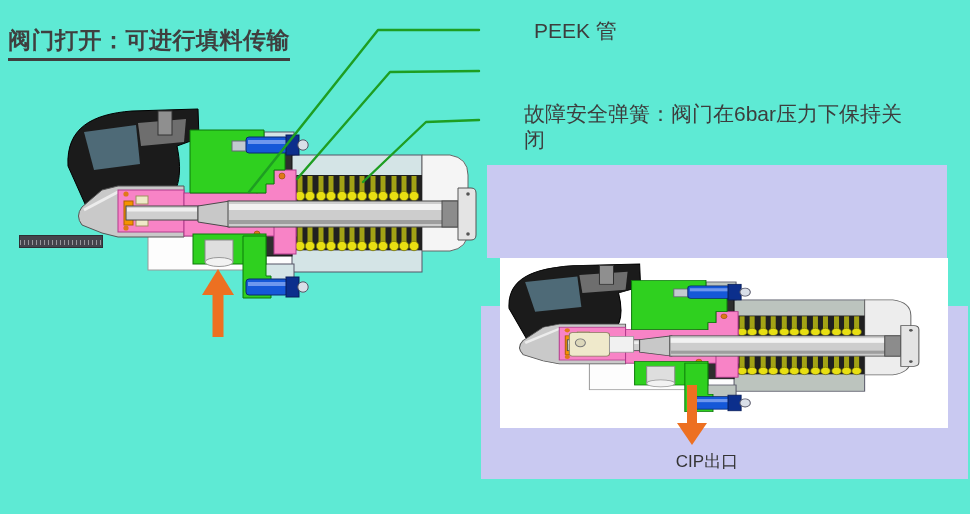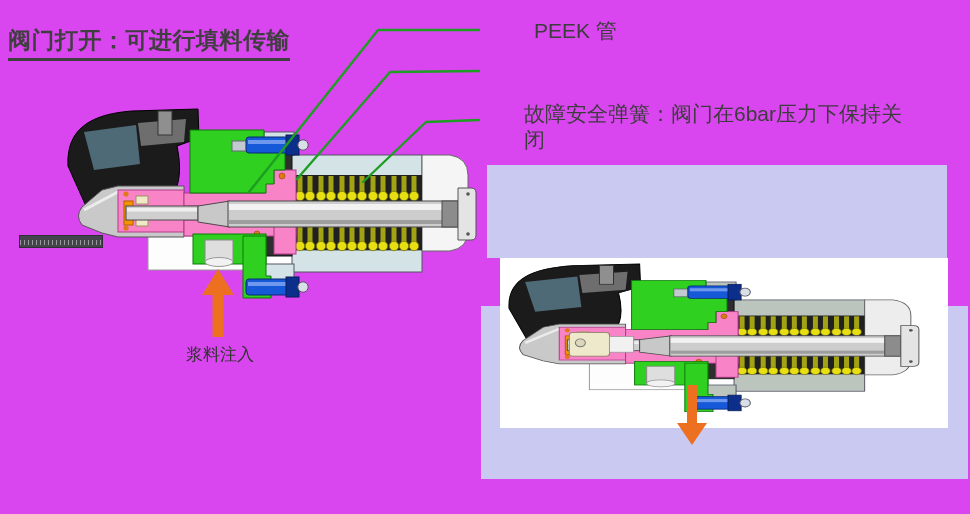--- a/index.html
+++ b/index.html
@@ -1,17 +1,17 @@
 <!DOCTYPE html>
 <html style="--callout_green: #1e9e22; --arrow_orange: #ed7021; --panel_lavender: #c9c9f1; --valve_body_green: #2fd01f; --seal_pink: #f883c6; --spring_yellow: #e8df12; --housing_cyan: #d4e4e6; --housing_gray_green: #bcc4be; --fitting_blue: #1558d8; --title_text: #3f3f3f; --annotation_text: #3d3d3d;"><head>
 <meta charset="utf-8">
 <style>
   html,body{margin:0;padding:0;background:#fff;}
   #canvas{
-    position:relative;width:970px;height:514px;overflow:hidden;background:#d946ef;
+    position:relative;width:970px;height:514px;overflow:hidden;background:#5eead4;
     font-family:"Liberation Sans","DejaVu Sans",sans-serif;
   }
   .abs{position:absolute;}
   
   .slide-title{
     font-size:23px;font-weight:bold;color:var(--title_text,#3f3f3f);
     border-bottom:3px solid currentColor;display:inline-block;
     padding-bottom:2px;letter-spacing:0.5px;white-space:nowrap;z-index:6;
   }
   .annotation{
@@ -200,21 +200,21 @@
 
   <svg class="abs flow-arrow" style="left:202px;top:269px;" width="32" height="70" viewBox="0 0 32 70">
     <polygon points="16,0 32,26 0,26"></polygon>
     <rect x="10.5" y="26" width="11" height="42"></rect>
   </svg>
   <svg class="abs flow-arrow" style="left:677px;top:385px;" width="30" height="62" viewBox="0 0 30 62">
     <rect x="10" y="0" width="10" height="38"></rect>
     <polygon points="0,38 30,38 15,60"></polygon>
   </svg>
 
-  <div class="abs flow-label" style="left:172px;top:343px;width:96px;">浆料注入</div>
+  <div class="abs flow-label" style="left:657px;top:450px;width:100px;">CIP出口</div>
 
   <svg class="abs callouts" style="left:0;top:0;" width="970" height="514" viewBox="0 0 970 514">
     <polyline points="479,30 378,30 249,192"></polyline>
     <polyline points="479,71 390,72 297,179"></polyline>
     <polyline points="479,120 426,122 363,182"></polyline>
   </svg>
 
 </div>
 
 </body></html>

